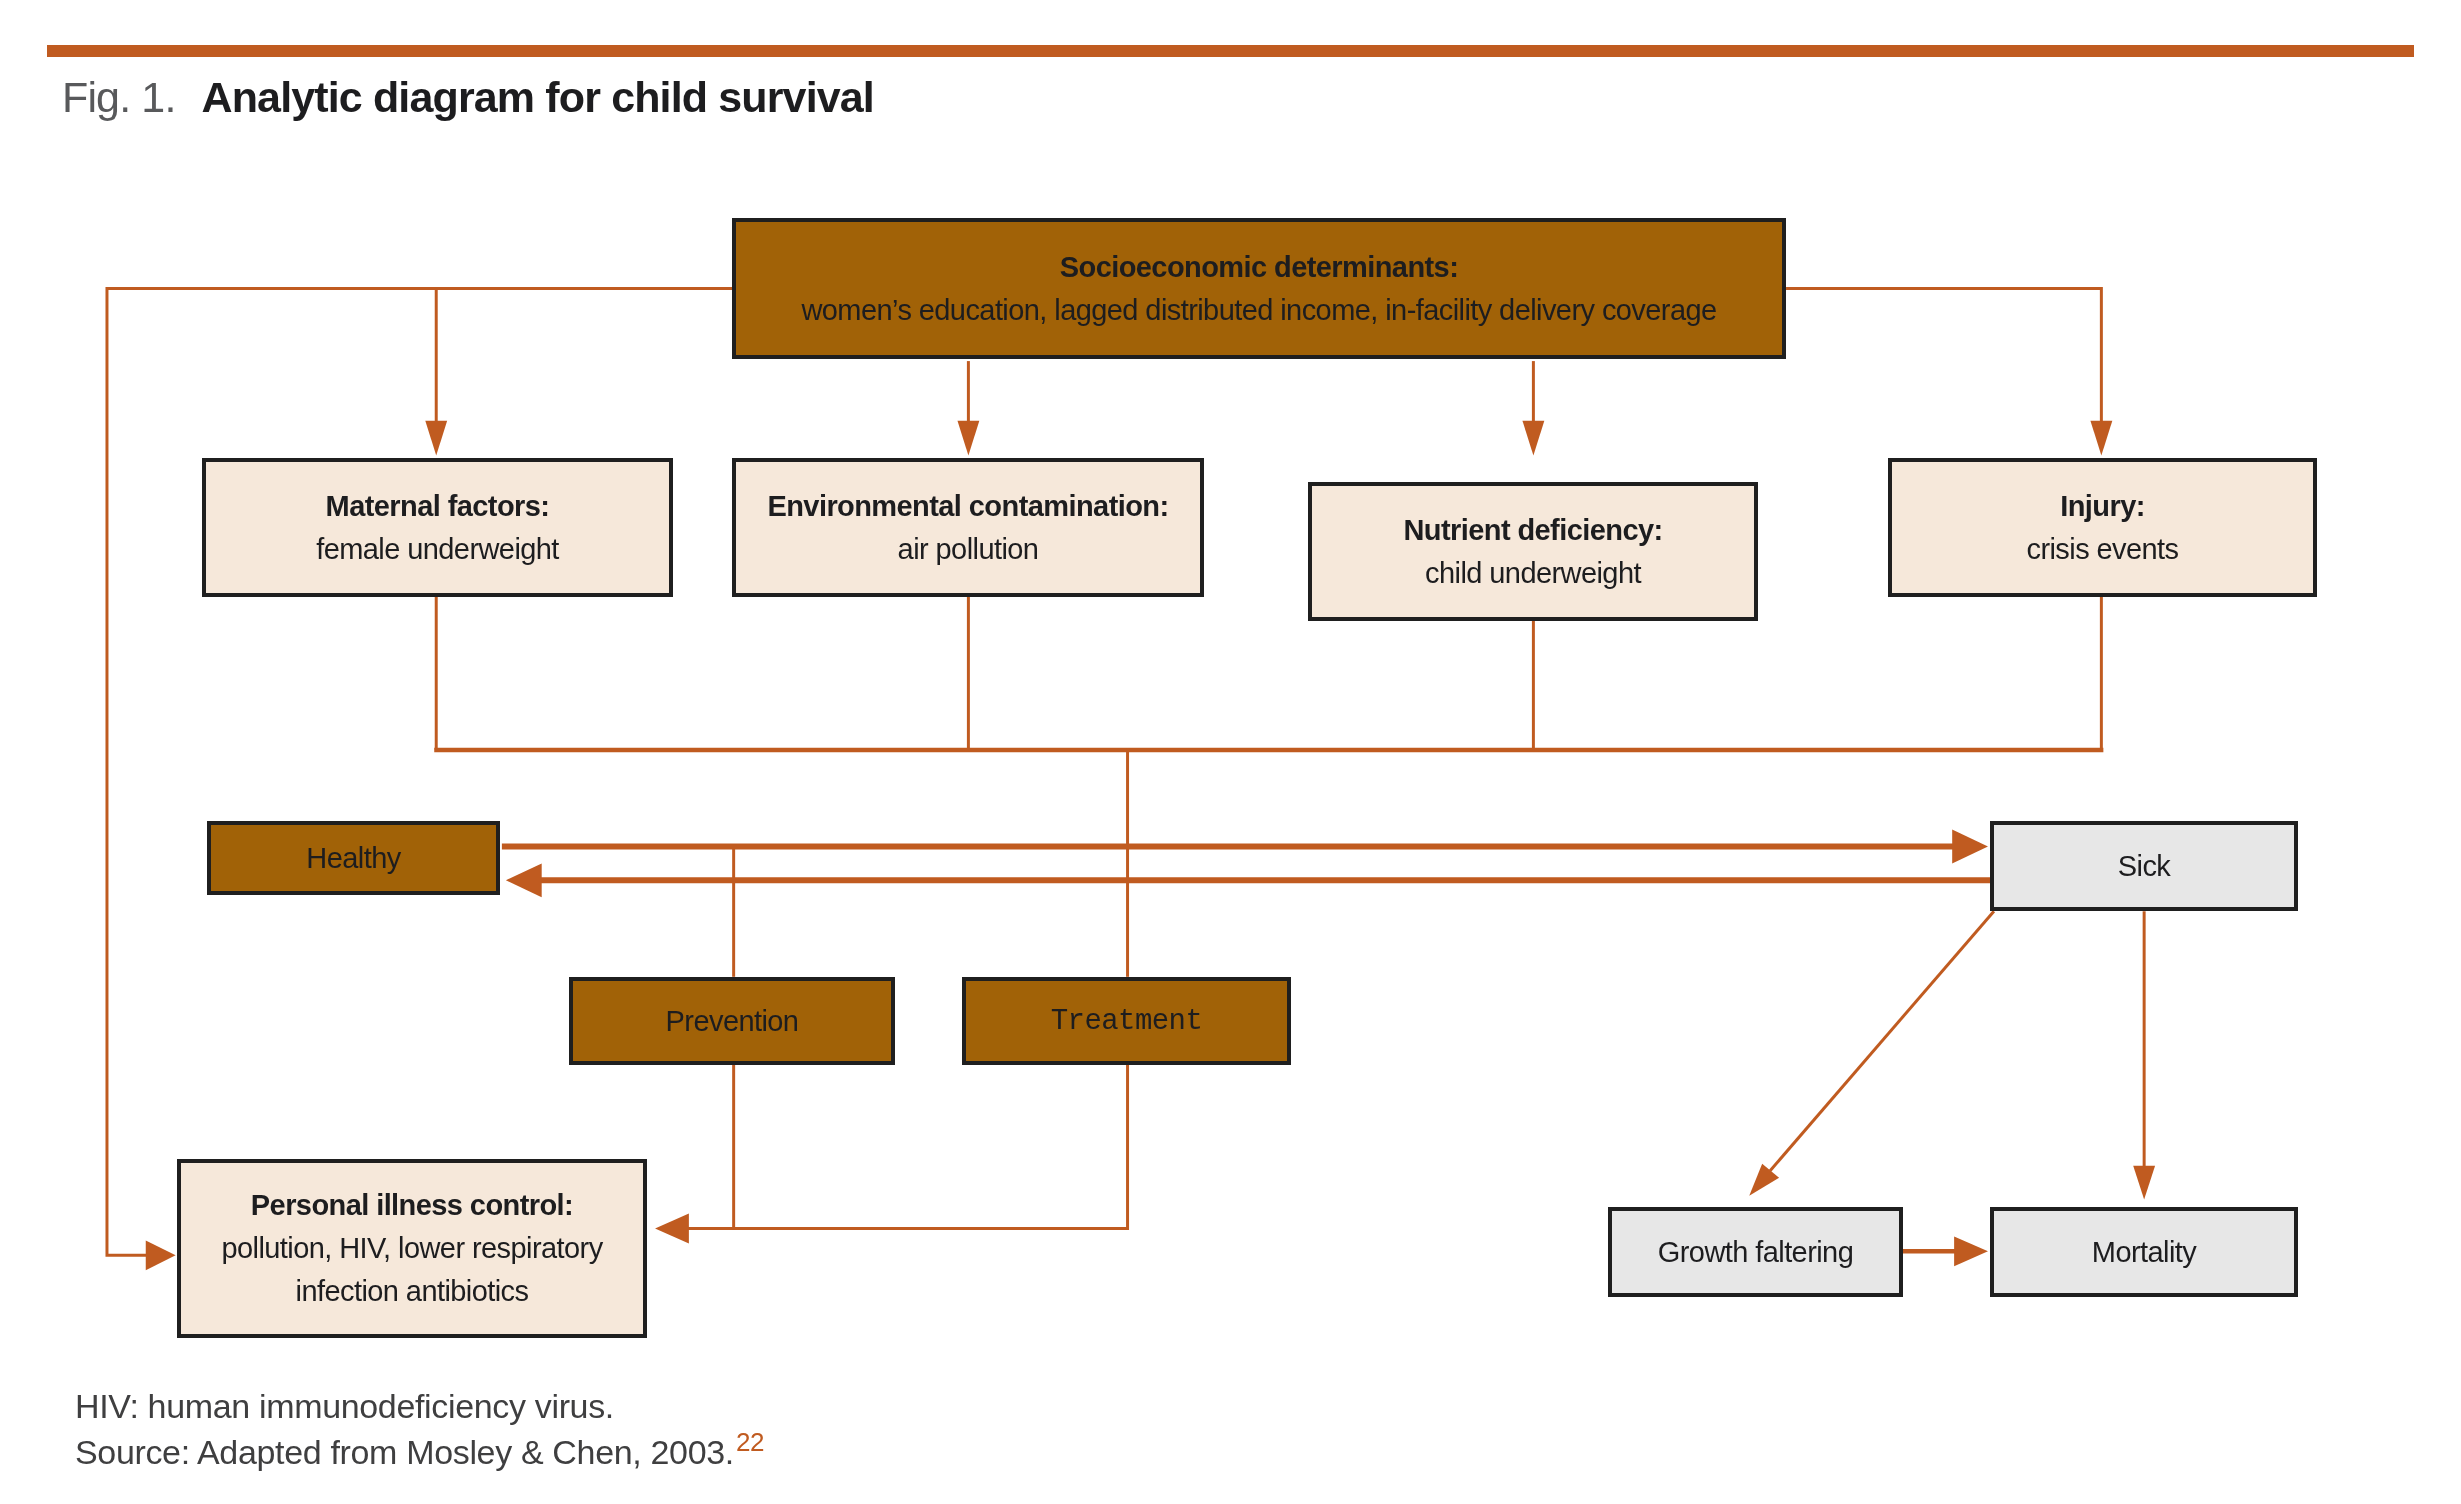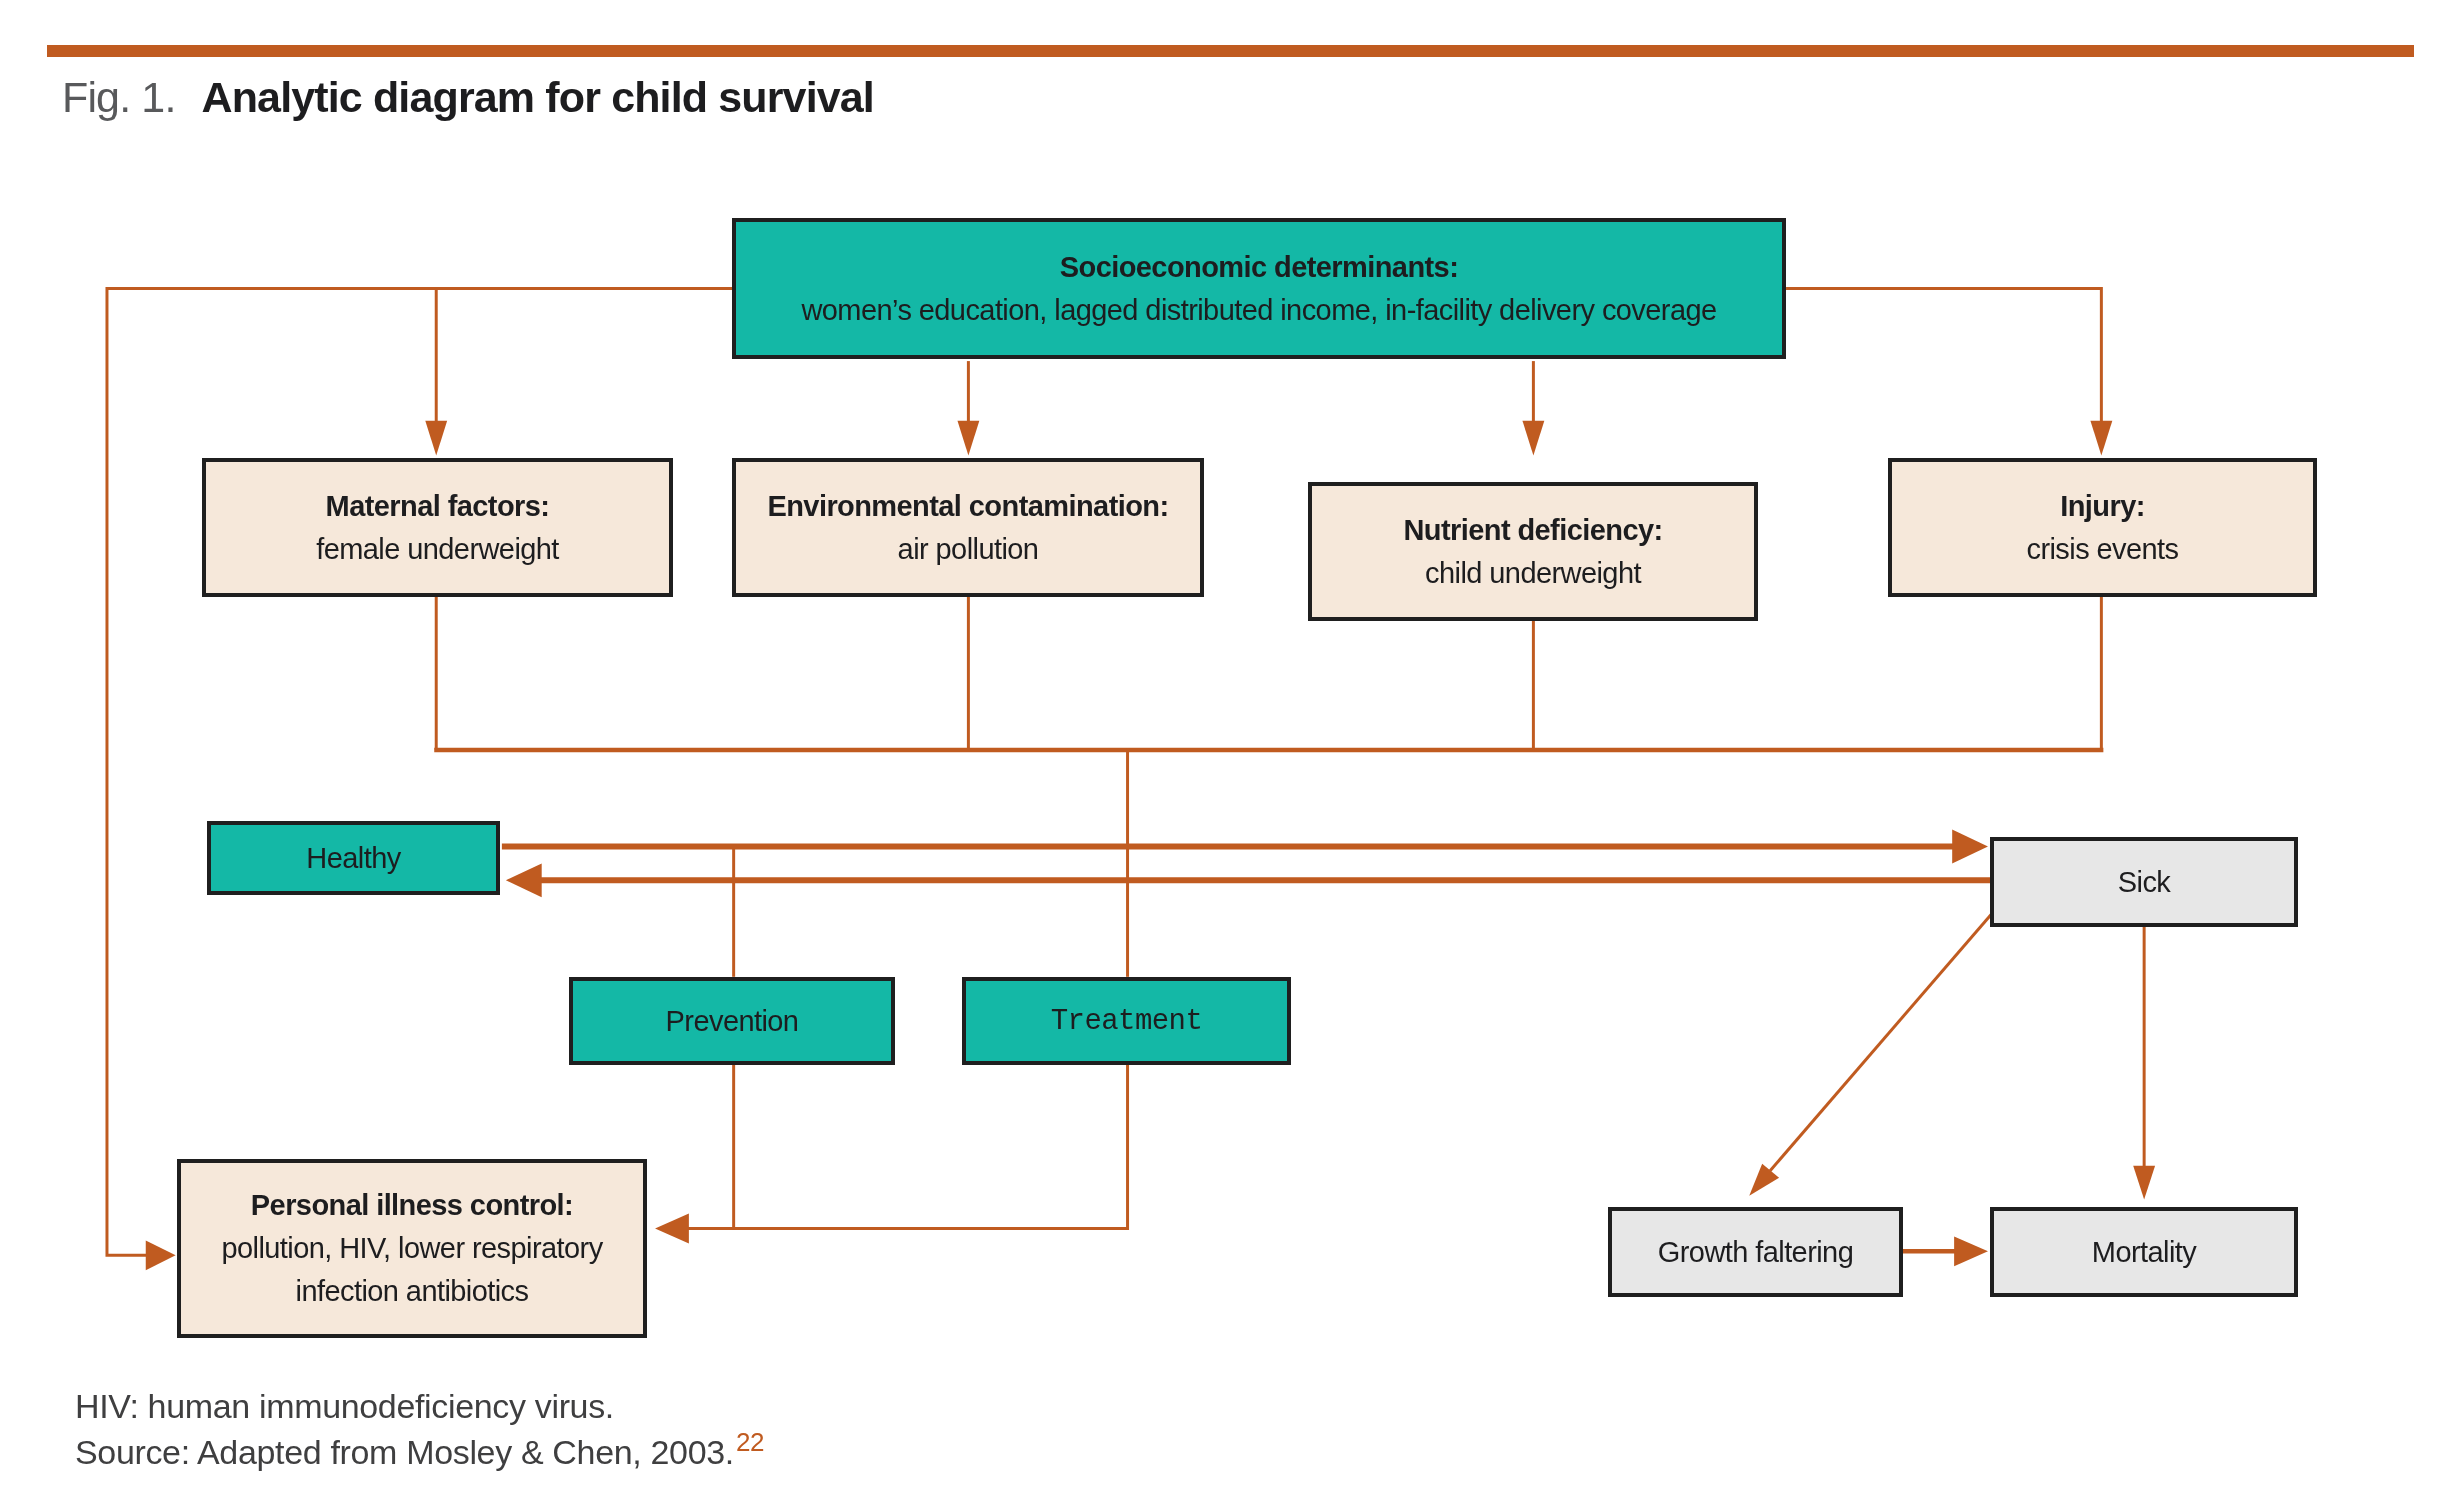--- a/index.html
+++ b/index.html
@@ -30,21 +30,21 @@
   }
   .fig-label{color:var(--muted);font-weight:400;}
   .fig-name{color:var(--ink);font-weight:700;}
   svg.wires{position:absolute;left:0;top:0;z-index:1;}
   .w3{stroke:var(--accent);stroke-width:3;fill:none;}
   .w4{stroke:var(--accent);stroke-width:4.5;fill:none;}
   .w5{stroke:var(--accent);stroke-width:6;fill:none;}
   .head{fill:var(--accent);stroke:none;}
   .box{
     position:absolute;box-sizing:border-box;z-index:2;
-    border:4px solid var(--line);background:#14b8a6;
+    border:4px solid var(--line);background:#a16207;
     display:flex;flex-direction:column;align-items:center;justify-content:center;
     text-align:center;color:var(--ink);
     font-size:29px;line-height:43px;letter-spacing:-0.02em;white-space:nowrap;
   }
   .box .t{font-weight:700;}
   .beige{background:var(--beige);}
   .gray{background:var(--gray);}
   .footnotes{
     position:absolute;left:75px;top:1383px;z-index:2;
     font-size:34px;line-height:46px;color:var(--foot);letter-spacing:-0.01em;
@@ -132,21 +132,21 @@
 
   <div class="box beige" style="left:1888px;top:458px;width:429px;height:139px;">
     <span class="t">Injury:</span>
     <span>crisis events</span>
   </div>
 
   <div class="box" style="left:207px;top:821px;width:293px;height:74px;">
     <span>Healthy</span>
   </div>
 
-  <div class="box gray" style="left:1990px;top:821px;width:308px;height:90px;margin-top:16px;">
+  <div class="box gray" style="left:1990px;top:821px;width:308px;height:90px;">
     <span>Sick</span>
   </div>
 
   <div class="box" style="left:569px;top:977px;width:326px;height:88px;">
     <span>Prevention</span>
   </div>
 
   <div class="box" style="left:962px;top:977px;width:329px;height:88px;font-family:Liberation Mono, monospace;">
     <span>Treatment</span>
   </div>

